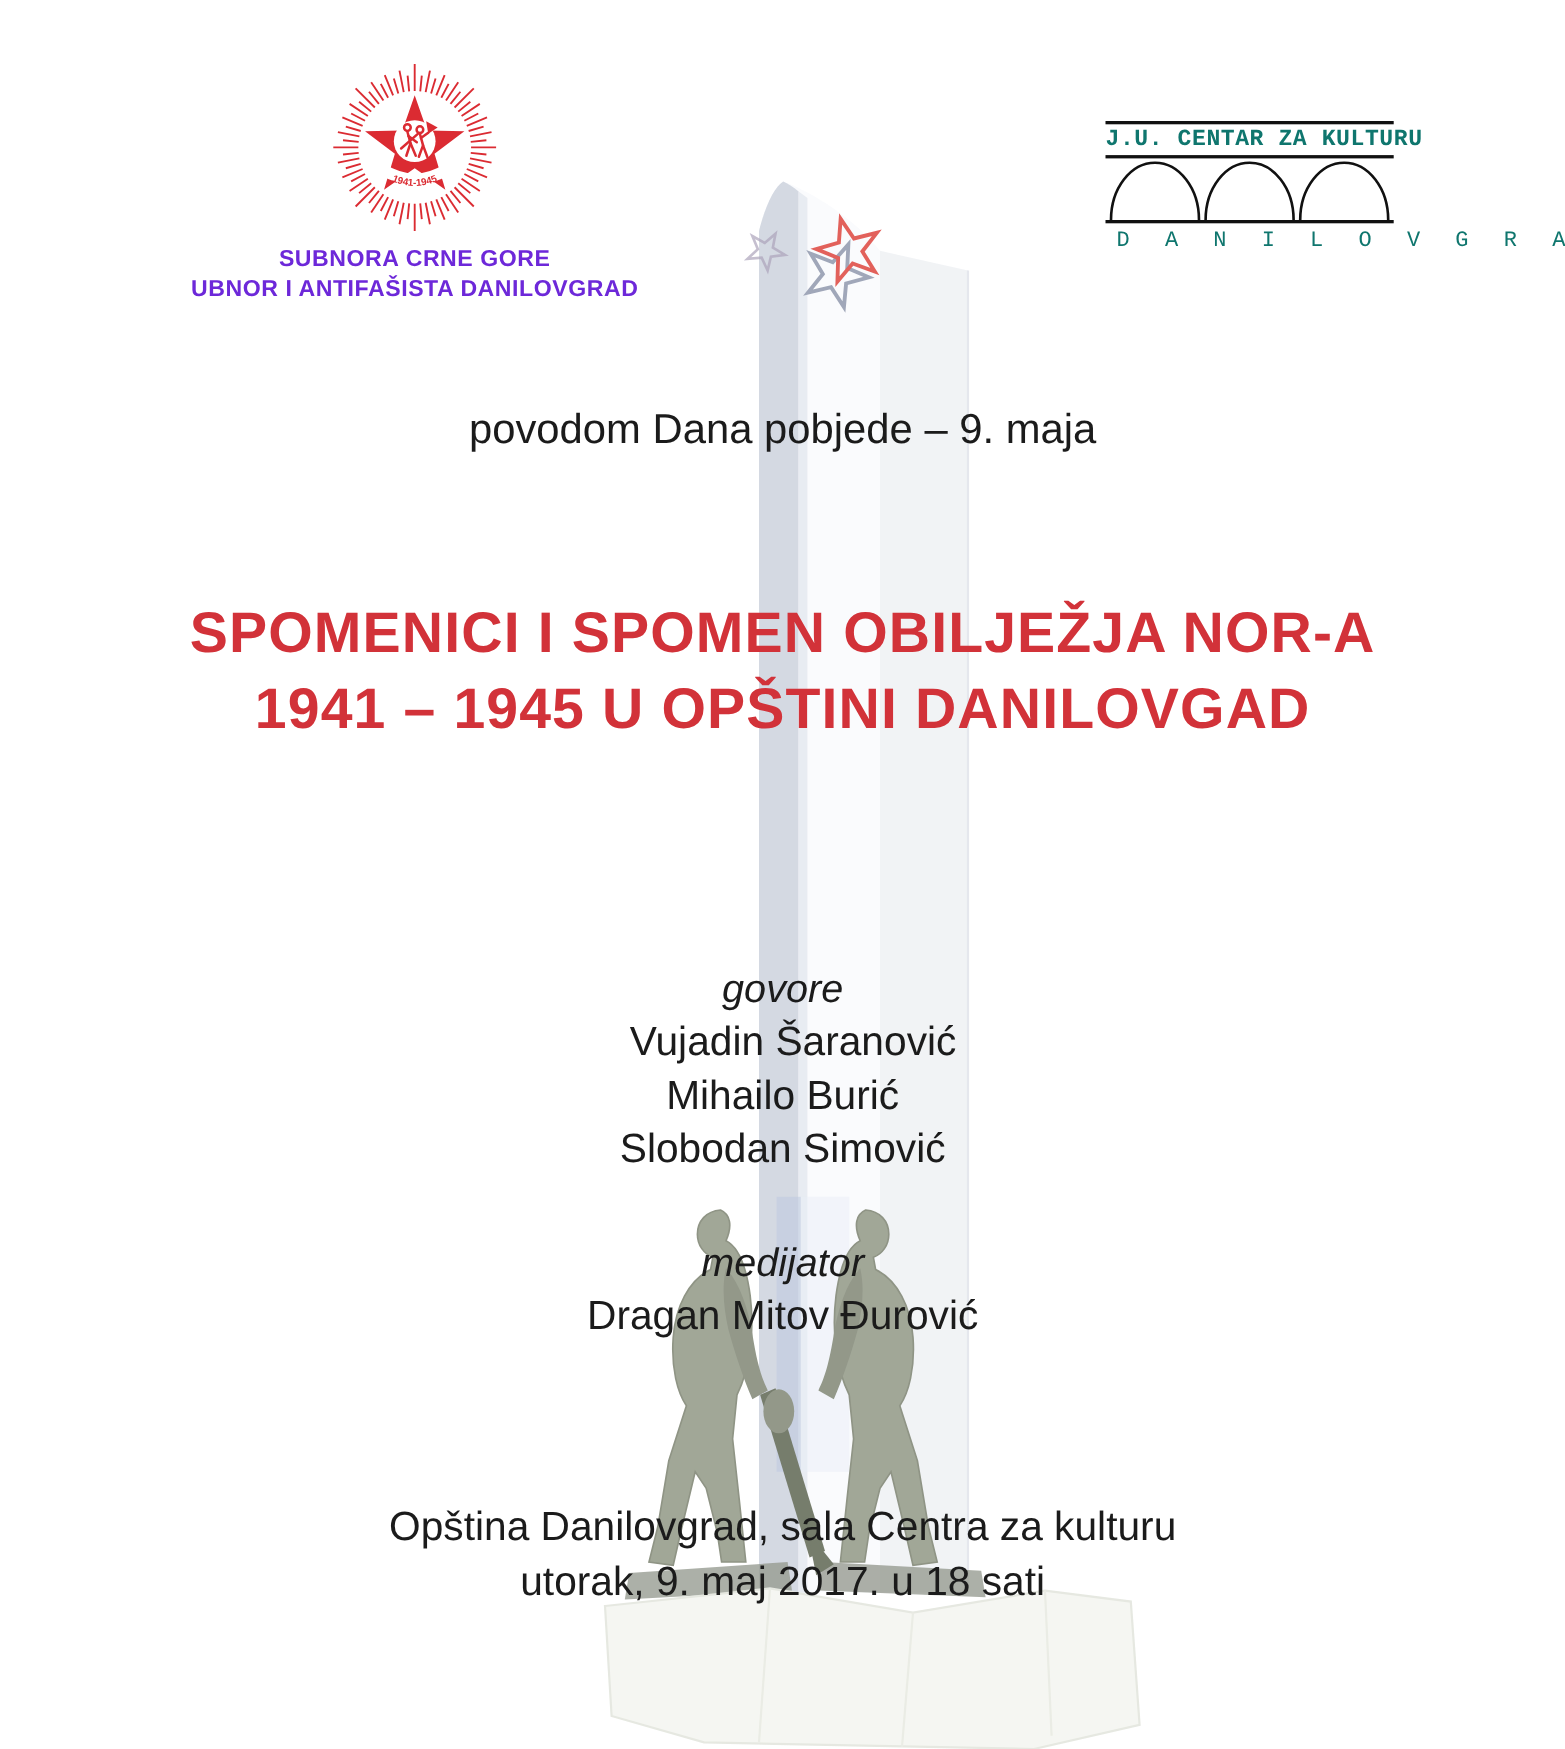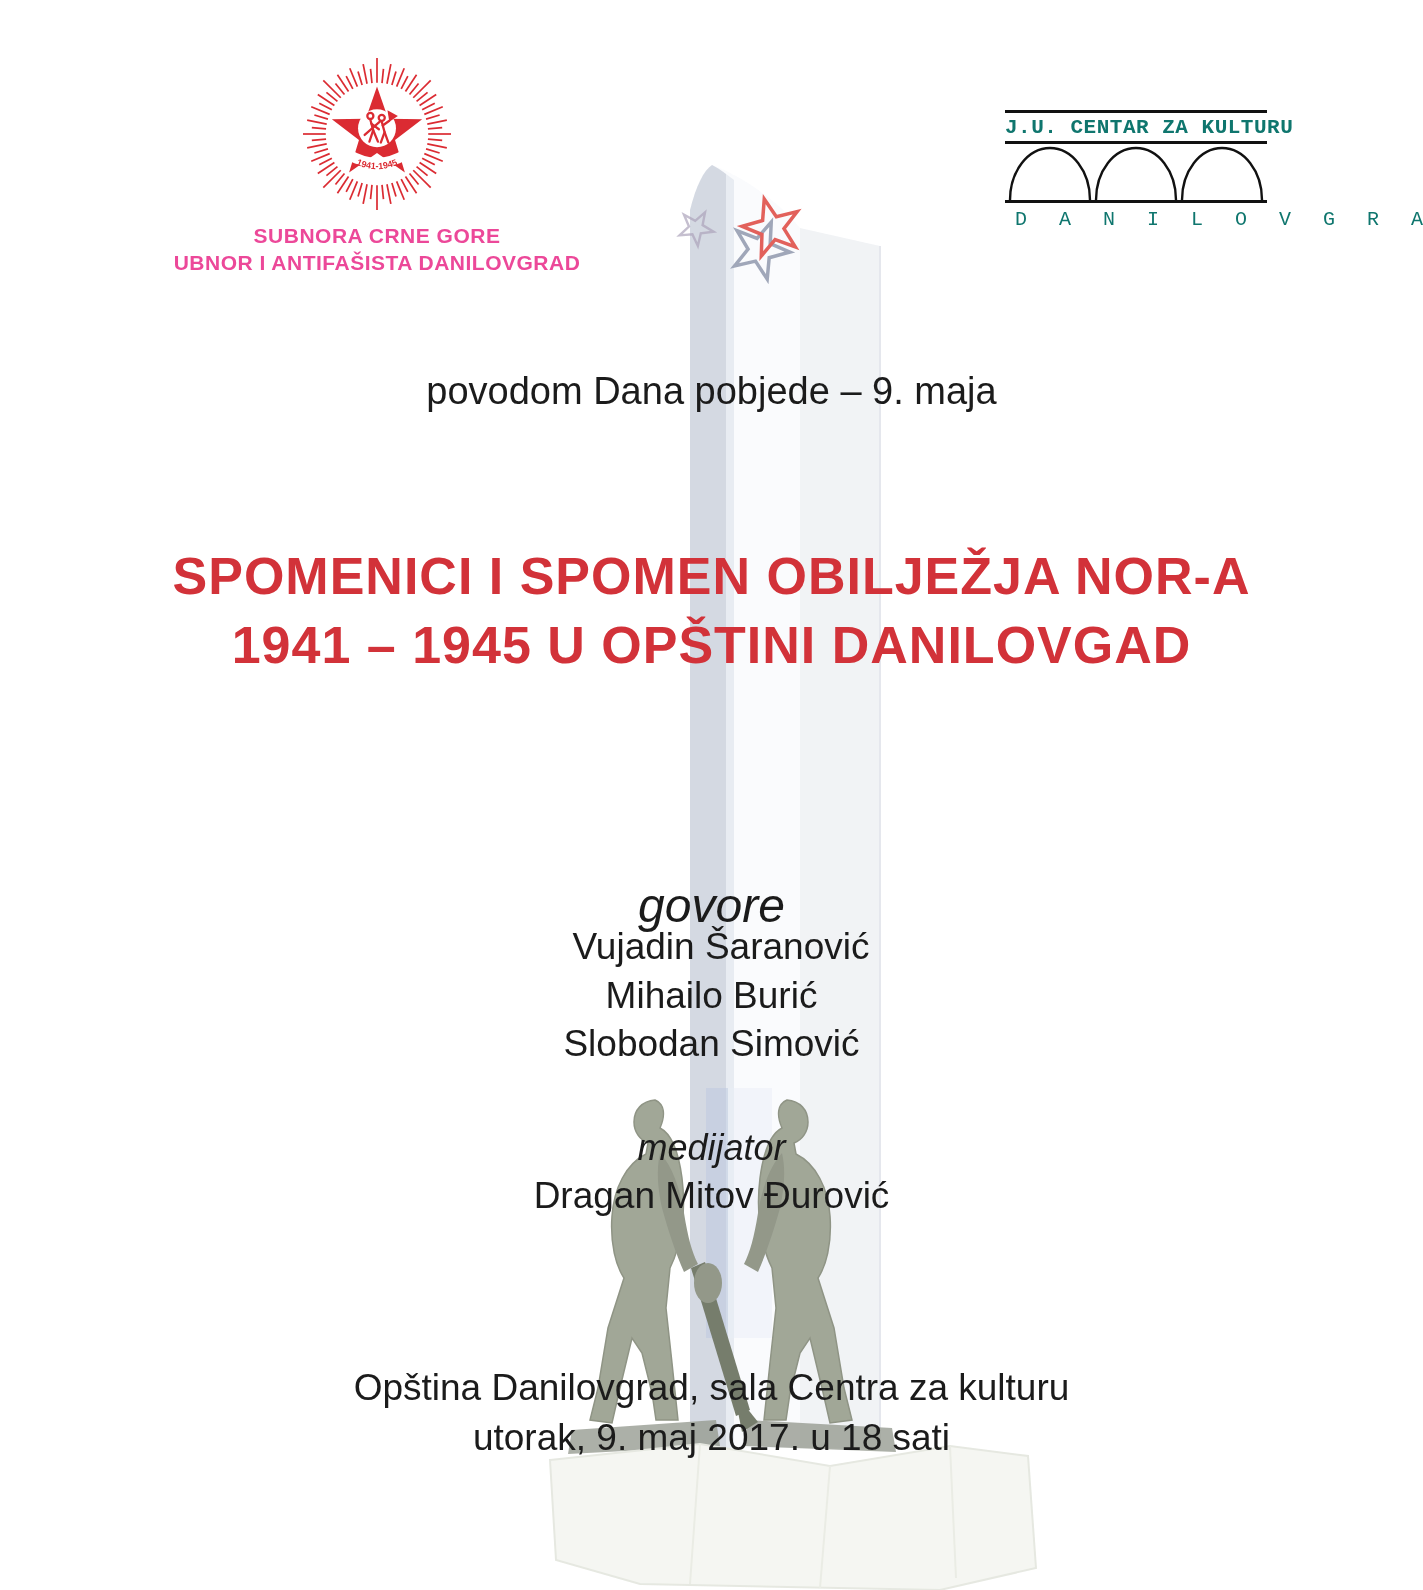--- a/index.html
+++ b/index.html
@@ -12,39 +12,39 @@
     color:#1b1b1b;
   }
   
   .monument{
     position:absolute;left:520px;top:148px;width:520px;height:1442px;
     opacity:.92;
   }
   
   .left-logo{position:absolute;left:137px;top:58px;width:480px;text-align:center;}
   .star-svg{display:block;margin:0 auto;width:148px;height:152px;}
-  .left-logo-text{margin-top:12px;font-weight:bold;color:#ec4899;line-height:27px;}
+  .left-logo-text{margin-top:12px;font-weight:bold;color:#6d28d9;line-height:27px;}
   .left-logo-text .l1{font-size:21px;letter-spacing:.5px;}
   .left-logo-text .l2{font-size:21px;letter-spacing:.5px;}
   
   .right-logo{position:absolute;left:975px;top:110px;width:262px;font-family:Liberation Mono, monospace;color:#0f766e;margin-left:30px;}
   .rule{border-top:3px solid #111;height:0;}
   .rl-title{font-size:21px;font-weight:bold;text-align:center;letter-spacing:.5px;padding:3px 0 2px 0;white-space:nowrap;}
   .arches{display:block;width:262px;height:54px;margin-top:2px;}
   .rl-city{font-size:20px;letter-spacing:10px;text-indent:10px;padding-top:5px;white-space:nowrap;}
   
   .line{position:absolute;left:0;right:0;text-align:center;font-size:38px;white-space:nowrap;}
   .it{font-style:italic;}
   .occasion{top:370px;}
   .organize{top:477px;font-size:36px;}
   .book-title{
     position:absolute;top:542px;left:0;right:0;text-align:center;
     color:#D23239;font-weight:bold;font-size:52px;line-height:69px;letter-spacing:1px;
   }
-  .speakers-label{top:878px;font-size:48px;}
+  .speakers-label{top:878px;font-size:36px;}
   .speaker1{top:926px;font-size:37px;padding-left:19px;}
   .speaker2{top:975px;font-size:37px;}
   .speaker3{top:1023px;font-size:37px;}
   .moderator-label{top:1127px;font-size:36px;}
   .moderator-name{top:1175px;font-size:37px;}
   .venue{top:1367px;font-size:37px;}
   .datetime{top:1417px;font-size:37px;}
 </style>
 </head>
 <body>

